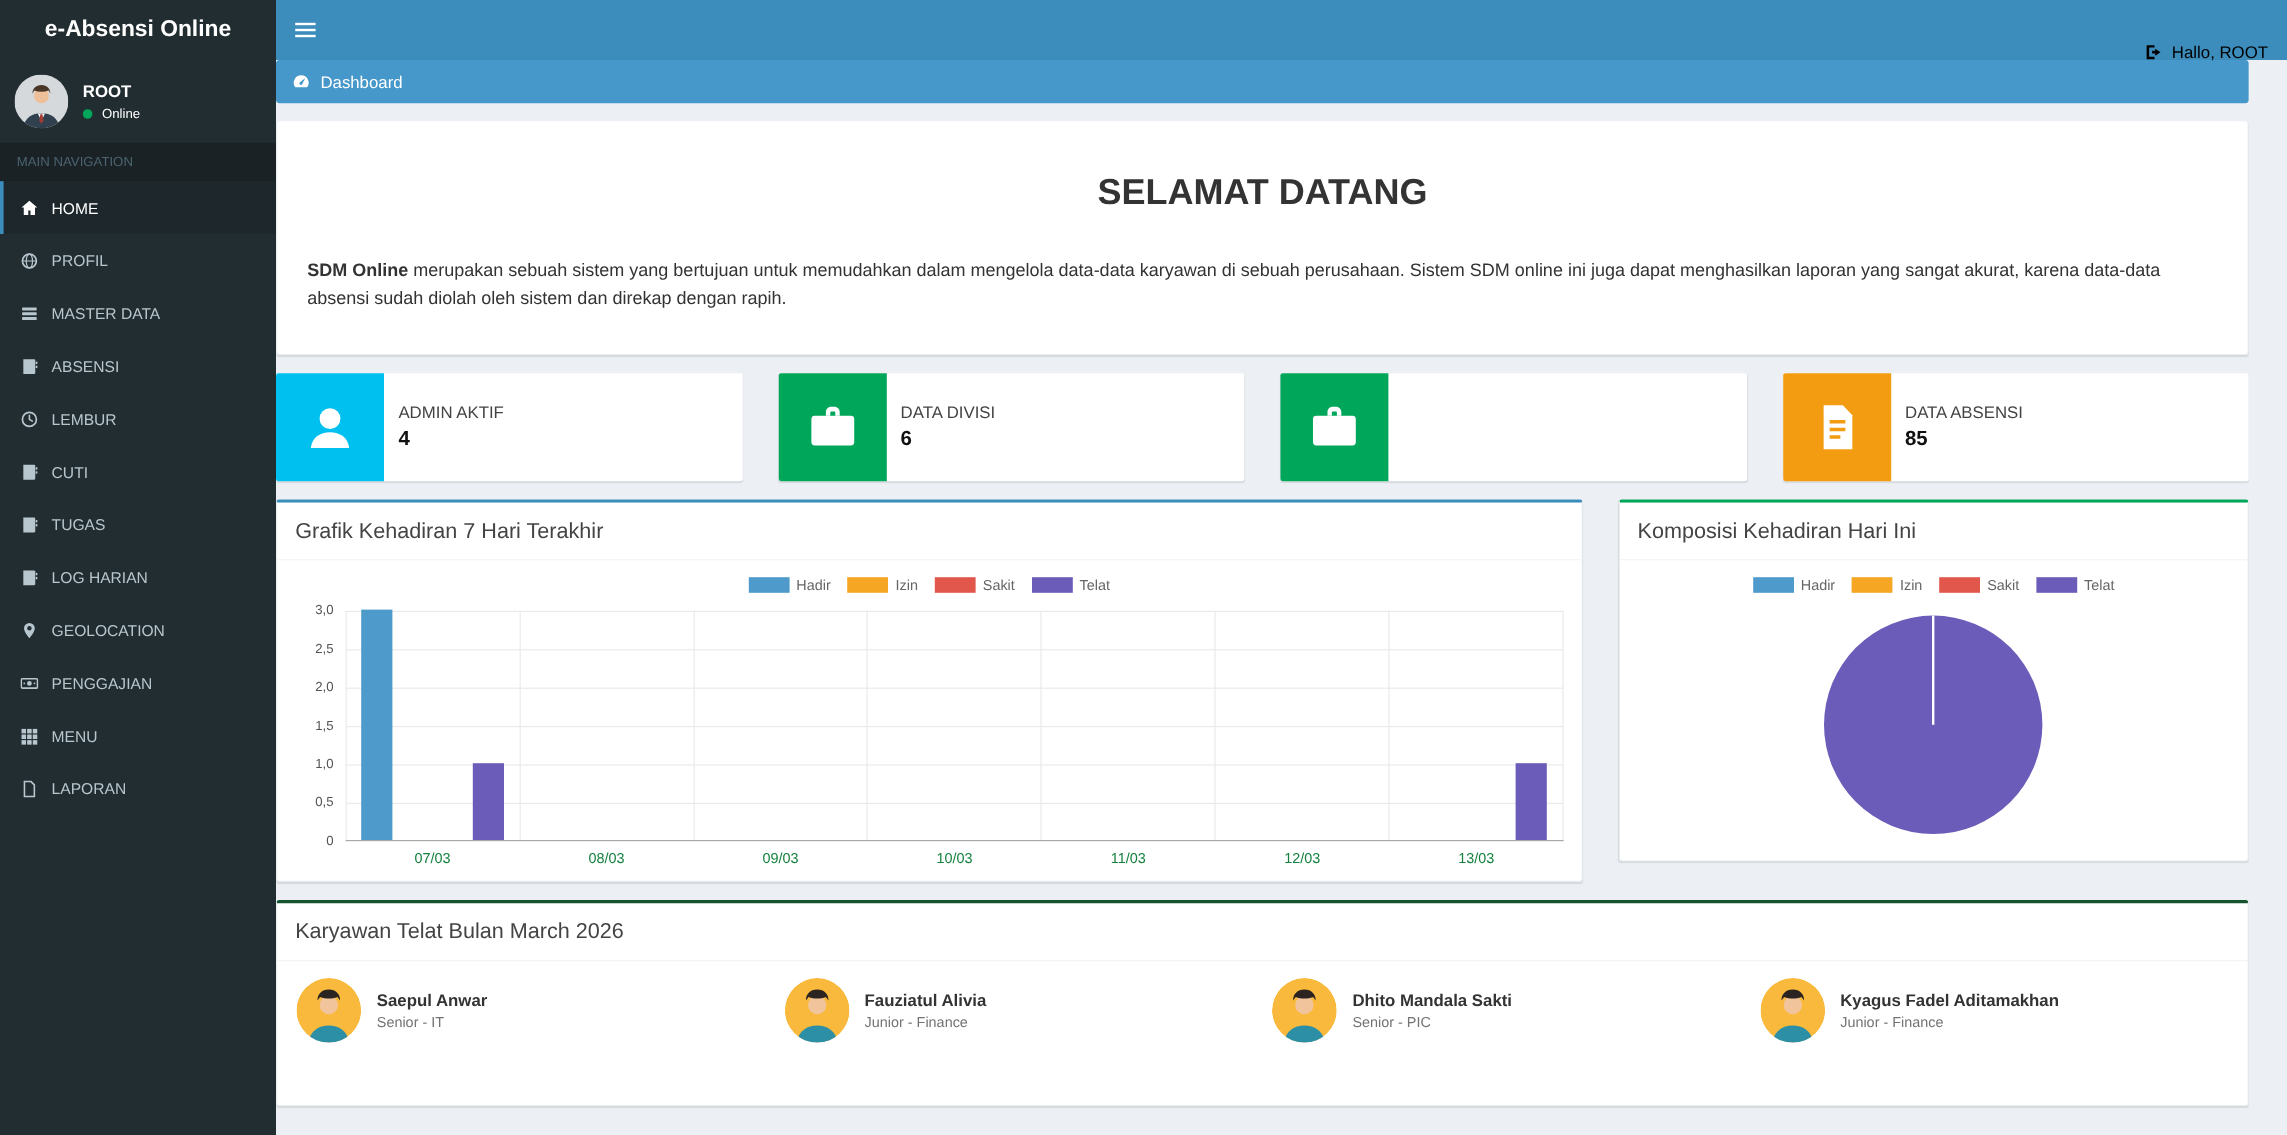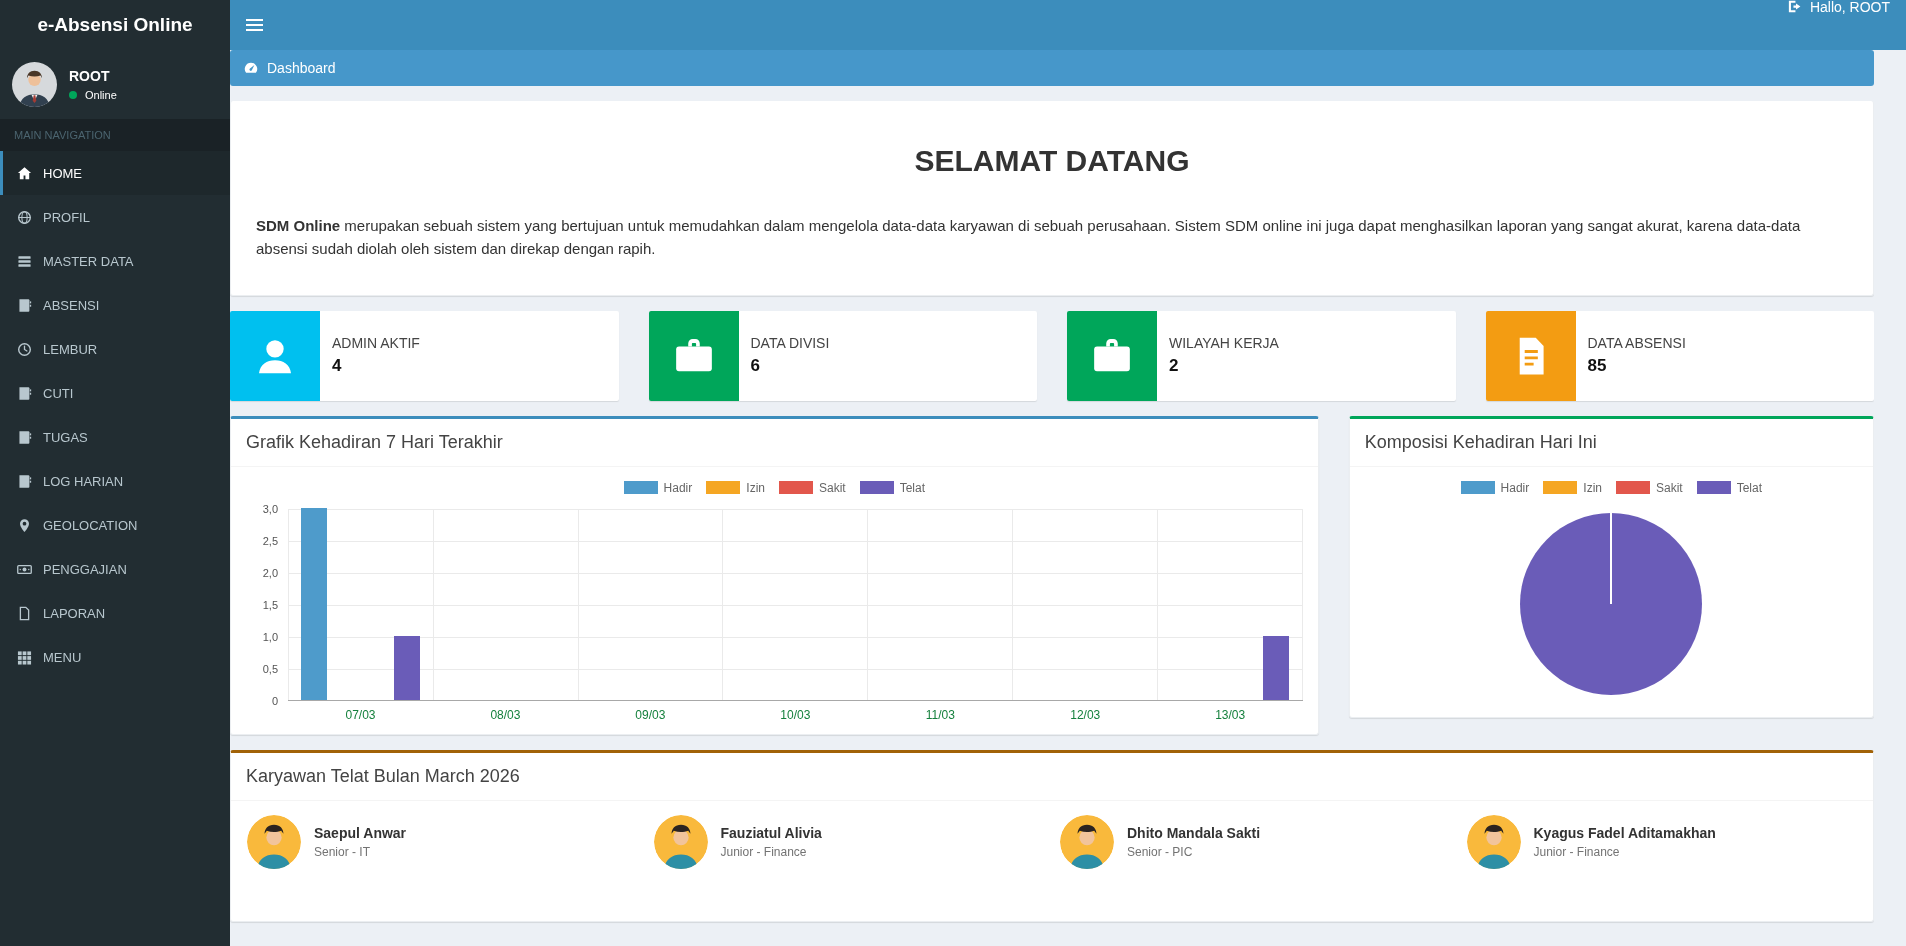--- a/index.html
+++ b/index.html
@@ -3,21 +3,21 @@
 <meta charset="utf-8">
 <style>
   *{box-sizing:border-box;margin:0;padding:0}
   html,body{width:1906px;height:946px;overflow:hidden;background:#ecf0f5;font-family:"Liberation Sans",sans-serif}
   
   .header{position:absolute;top:0;left:0;width:1906px;height:50px;display:flex;z-index:20}
   .logo{width:230px;height:50px;background:#222d32;color:#fff;font-weight:bold;font-size:19px;display:flex;align-items:center;justify-content:center;cursor:pointer}
   .navbar{flex:1;background:#3c8dbc;display:flex;align-items:center;justify-content:space-between}
   .hamburger{width:48px;height:50px;display:flex;flex-direction:column;align-items:center;justify-content:center;gap:3px;cursor:pointer}
   .hamburger span{display:block;width:17px;height:2px;background:#fff}
-  .navbar-right{display:flex;align-items:flex-start;gap:8px;color:#ffffff;font-size:14px;height:52px;padding:0 16px;cursor:pointer}
+  .navbar-right{display:flex;align-items:flex-end;gap:8px;color:#000000;font-size:14px;height:52px;padding:0 16px;cursor:pointer}
   .icn{display:inline-flex}
   .icn svg{width:15px;height:15px}
   
   .sidebar{position:absolute;top:50px;left:0;bottom:0;width:230px;background:#222d32}
   .user-panel{display:flex;align-items:center;gap:12px;padding:12px}
   .user-avatar{width:45px;height:45px;border-radius:50%;overflow:hidden;flex:0 0 45px}
   .user-avatar svg{width:100%;height:100%;display:block}
   .user-name{color:#fff;font-size:14px;font-weight:bold}
   .user-status{display:flex;align-items:center;gap:8px;color:#fff;font-size:11px;margin-top:5px;cursor:pointer}
   .status-dot{width:8px;height:8px;border-radius:50%;background:#00a65a}
@@ -27,21 +27,21 @@
   .nav-item.active{background:#1e282c;border-left-color:#3c8dbc;color:#fff}
   .nav-icon{width:15px;height:15px;flex:0 0 15px;display:inline-flex}
   .nav-icon svg{width:100%;height:100%}
   
   .content{position:absolute;left:230px;top:50px;width:1644px;bottom:12px;padding:0;overflow:hidden}
   .breadcrumb{height:36px;background:#4697ca;border-radius:3px;display:flex;align-items:center;gap:8px;padding:0 13px;color:#fff;font-size:14px;margin-bottom:15px;cursor:pointer}
   .breadcrumb svg{width:16px;height:16px}
   .box{background:#fff;border-radius:3px;box-shadow:0 1px 1px rgba(0,0,0,.1);margin-bottom:15px;border:1px solid #ebeef1;border-top:none}
   .bt-blue{border-top:3px solid #3c8dbc}
   .bt-green{border-top:3px solid #00a65a}
-  .bt-orange{border-top:3px solid #a16207}
+  .bt-orange{border-top:3px solid #14532d}
   .box-header{padding:13px 15px;font-size:18px;color:#444;border-bottom:1px solid #f4f4f4}
   .box-body{padding:12px 15px}
   
   .welcome-box{padding:15px 25px 34px}
   .welcome-title{text-align:center;font-size:30px;font-weight:bold;color:#333;margin:28px 0 36px}
   .welcome-text{font-size:15px;color:#333;line-height:1.55}
   
   .info-row{display:flex;gap:30px;margin-bottom:15px}
   .info-box{flex:1;height:90px;background:#fff;border-radius:2px;box-shadow:0 1px 1px rgba(0,0,0,.1);display:flex}
   .info-box-icon{width:90px;height:90px;border-radius:2px 0 0 2px;display:flex;align-items:center;justify-content:center;color:#fff;flex:0 0 90px}
@@ -217,42 +217,42 @@
             <rect x=".8" y="3.8" width="14.4" height="8.4" rx="1" fill="none" stroke="currentColor" stroke-width="1.4"></rect>
             <circle cx="8" cy="8" r="2.1"></circle>
             <rect x="2.8" y="7.3" width="1.3" height="1.4"></rect>
             <rect x="11.9" y="7.3" width="1.3" height="1.4"></rect>
           </svg>
         </span>
         <span>PENGGAJIAN</span>
       </li>
       <li class="nav-item">
         <span class="nav-icon">
-          <svg viewBox="0 0 16 16" fill="none" stroke="currentColor">
-            <path d="M3.6 1.4h5.8l3 3v10.2H3.6z" stroke-width="1.4"></path>
-          </svg>
-        </span>
-        <span>LAPORAN</span>
-      </li>
-      <li class="nav-item">
-        <span class="nav-icon">
           <svg viewBox="0 0 16 16" fill="currentColor">
             <rect x="1" y="1.5" width="4" height="4"></rect>
             <rect x="6" y="1.5" width="4" height="4"></rect>
             <rect x="11" y="1.5" width="4" height="4"></rect>
             <rect x="1" y="6.5" width="4" height="4"></rect>
             <rect x="6" y="6.5" width="4" height="4"></rect>
             <rect x="11" y="6.5" width="4" height="4"></rect>
             <rect x="1" y="11.5" width="4" height="4"></rect>
             <rect x="6" y="11.5" width="4" height="4"></rect>
             <rect x="11" y="11.5" width="4" height="4"></rect>
           </svg>
         </span>
         <span>MENU</span>
       </li>
+      <li class="nav-item">
+        <span class="nav-icon">
+          <svg viewBox="0 0 16 16" fill="none" stroke="currentColor">
+            <path d="M3.6 1.4h5.8l3 3v10.2H3.6z" stroke-width="1.4"></path>
+          </svg>
+        </span>
+        <span>LAPORAN</span>
+      </li>
     </ul>
 </aside>
 
 <div class="content">
 
   <div class="breadcrumb">
     <span class="icn" id="dashboard-icon">
         <svg viewBox="0 0 16 16" fill="currentColor">
           <path fill-rule="evenodd" d="M8 2.8a6.2 6.2 0 0 0-4.9 10h9.8A6.2 6.2 0 0 0 8 2.8zm.8 7.5a1.25 1.25 0 1 1-1.8-1.7L11.4 5z"></path>
         </svg>
@@ -289,24 +289,20 @@
           <div class="info-box-label">DATA DIVISI</div>
           <div class="info-box-number">6</div>
         </div>
       </div>
       <div class="info-box">
         <div class="info-box-icon" style="background: rgb(0, 166, 90);">
           <svg viewBox="0 0 16 16" fill="currentColor">
             <path d="M5.8 4.4V3.2c0-1 .8-1.7 1.7-1.7h1c1 0 1.7.8 1.7 1.7v1.2H8.8v-1c0-.3-.2-.4-.4-.4h-.8c-.3 0-.4.2-.4.4v1z"></path>
             <rect x="1.2" y="4.4" width="13.6" height="9.4" rx="1.1"></rect>
           </svg>
-        </div>
-        <div class="info-box-content">
-          <div class="info-box-label">WILAYAH KERJA</div>
-          <div class="info-box-number">2</div>
         </div>
       </div>
       <div class="info-box">
         <div class="info-box-icon" style="background: rgb(243, 156, 18);">
           <svg viewBox="0 0 16 16" fill="currentColor">
             <path d="M3.7 1h6.1l3 3.2V15H3.7z"></path>
             <path d="M5.6 6.3h5M5.6 8.7h5M5.6 11.1h3.4" stroke="#f39c12" stroke-width="1.1" fill="none"></path>
           </svg>
         </div>
         <div class="info-box-content">

